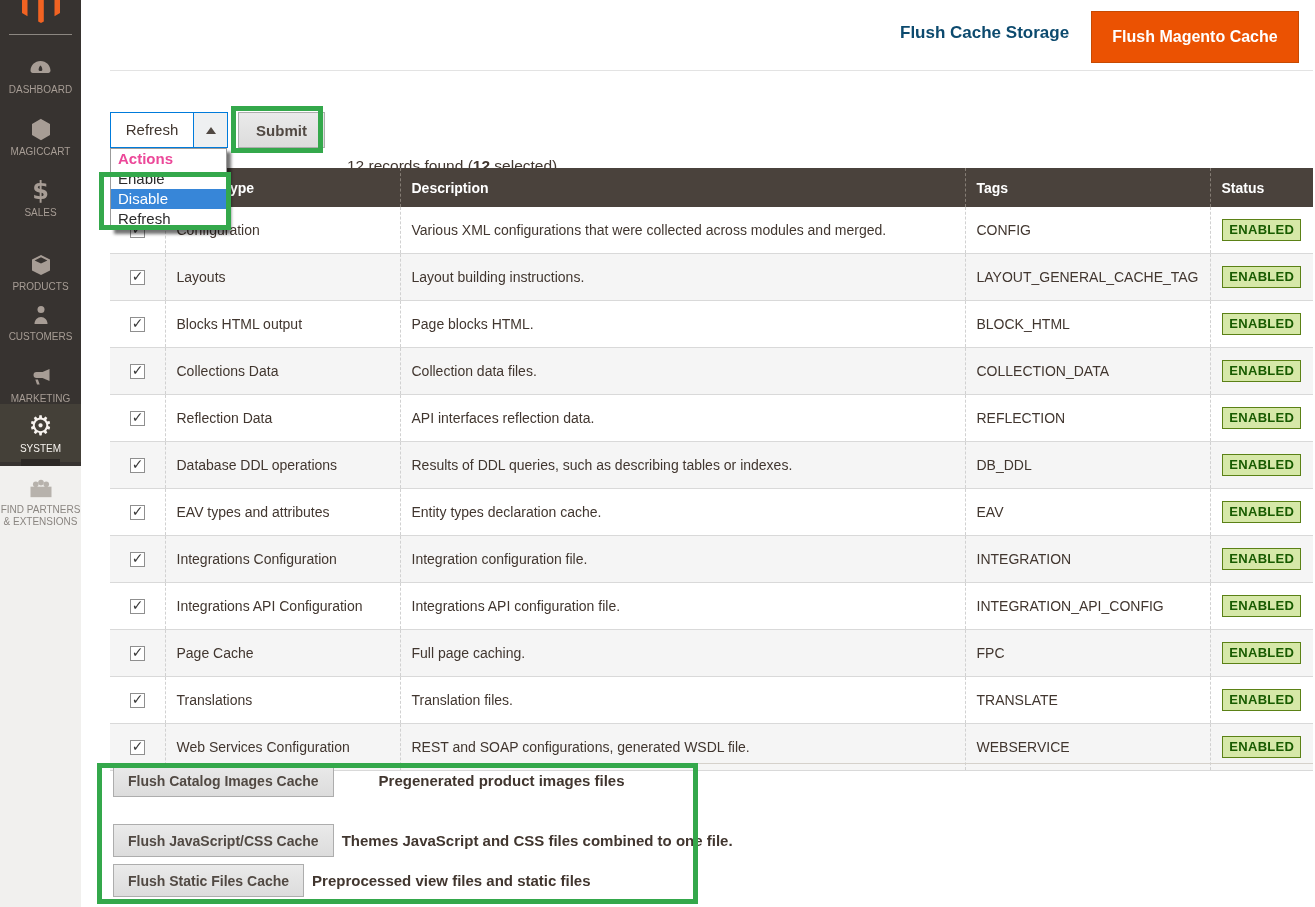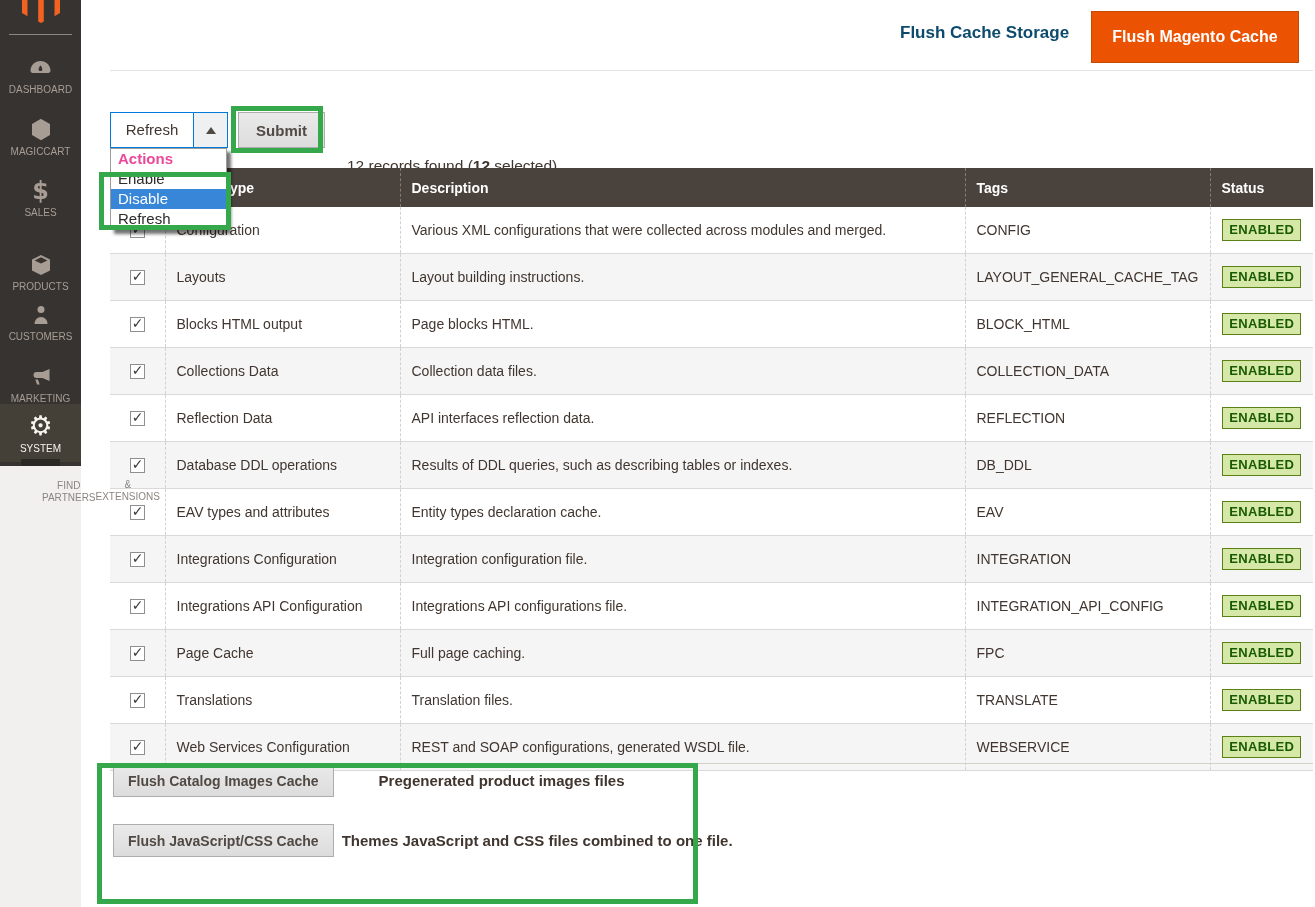--- a/index.html
+++ b/index.html
@@ -13,22 +13,22 @@
   .logo-wrap { position:relative; height:24px; overflow:hidden; display:flex; justify-content:center; }
   .logo-wrap svg { position:absolute; top:-16px; }
   .logo-divider { margin:10px 9px 0 9px; border-top:1px solid #8c8781; }
   .nav-item { position:absolute; left:0; width:81px; height:60px; display:flex; flex-direction:column;
               align-items:center; justify-content:center; color:#a79d95; cursor:pointer; }
   .nav-item .nav-label { font-size:10px; margin-top:4px; text-align:center; line-height:11px; }
   .nav-item svg { fill:currentColor; }
   .nav-item.active { background:#444038; color:#f7f3ef; }
   .nav-notch { position:absolute; left:21px; top:459px; width:39px; height:7px; background:#2c2825; z-index:3; }
   .nav-glyph { font-family:"DejaVu Sans", sans-serif; line-height:24px; }
-  .partners-item { position:absolute; left:0; top:477px; width:81px; display:flex; flex-direction:row;
-                   align-items:center; color:#8a8580; z-index:3; cursor:pointer;padding-left:42px; }
+  .partners-item { position:absolute; left:0; top:477px; width:81px; display:flex; flex-direction:column;
+                   align-items:center; color:#8a8580; z-index:3; cursor:pointer; }
   .partners-item svg { fill:#b7b2ac; }
   .partners-item .nav-label { font-size:10px; line-height:12px; text-align:center; margin-top:3px; }
 
   
   .flush-storage { position:absolute; top:23px; left:900px; font-size:17px; font-weight:bold; color:#0c4a6e; cursor:pointer; background:none; border:none; font-family:inherit; }
   .flush-magento { position:absolute; top:11px; left:1091px; width:208px; height:52px; background:#eb5202;
                    border:1px solid #c74a02; color:#fff; font-size:16px; font-weight:bold; cursor:pointer; font-family:inherit; }
   .top-divider { position:absolute; top:70px; left:110px; width:1203px; border-top:1px solid #e3e3e3; }
 
   
@@ -243,21 +243,21 @@
       <tr class="even">
         <td class="cb-cell"><span class="cb"><span class="mark">✓</span></span></td>
         <td>Integrations Configuration</td>
         <td>Integration configuration file.</td>
         <td>INTEGRATION</td>
         <td class="status-cell"><span class="badge">ENABLED</span></td>
       </tr>
       <tr>
         <td class="cb-cell"><span class="cb"><span class="mark">✓</span></span></td>
         <td>Integrations API Configuration</td>
-        <td>Integrations API configurations file.</td>
+        <td>Integrations API configuration file.</td>
         <td>INTEGRATION_API_CONFIG</td>
         <td class="status-cell"><span class="badge">ENABLED</span></td>
       </tr>
       <tr class="even">
         <td class="cb-cell"><span class="cb"><span class="mark">✓</span></span></td>
         <td>Page Cache</td>
         <td>Full page caching.</td>
         <td>FPC</td>
         <td class="status-cell"><span class="badge">ENABLED</span></td>
       </tr>
@@ -288,18 +288,22 @@
   <div class="additional-divider"></div>
 
   <div class="cache-action r0">
     <button class="flush-btn">Flush Catalog Images Cache</button>
     <span class="cache-desc">Pregenerated product images files</span>
   </div>
   <div class="cache-action r1">
     <button class="flush-btn">Flush JavaScript/CSS Cache</button>
     <span class="cache-desc">Themes JavaScript and CSS files combined to one file.</span>
   </div>
+  <div class="cache-action r2">
+    <button class="flush-btn">Flush Static Files Cache</button>
+    <span class="cache-desc">Preprocessed view files and static files</span>
+  </div>
 
   <div class="gbox g-submit"></div>
   <div class="gbox g-dropdown"></div>
   <div class="gbox g-additional"></div>
 
 </div>
 
 </body></html>

